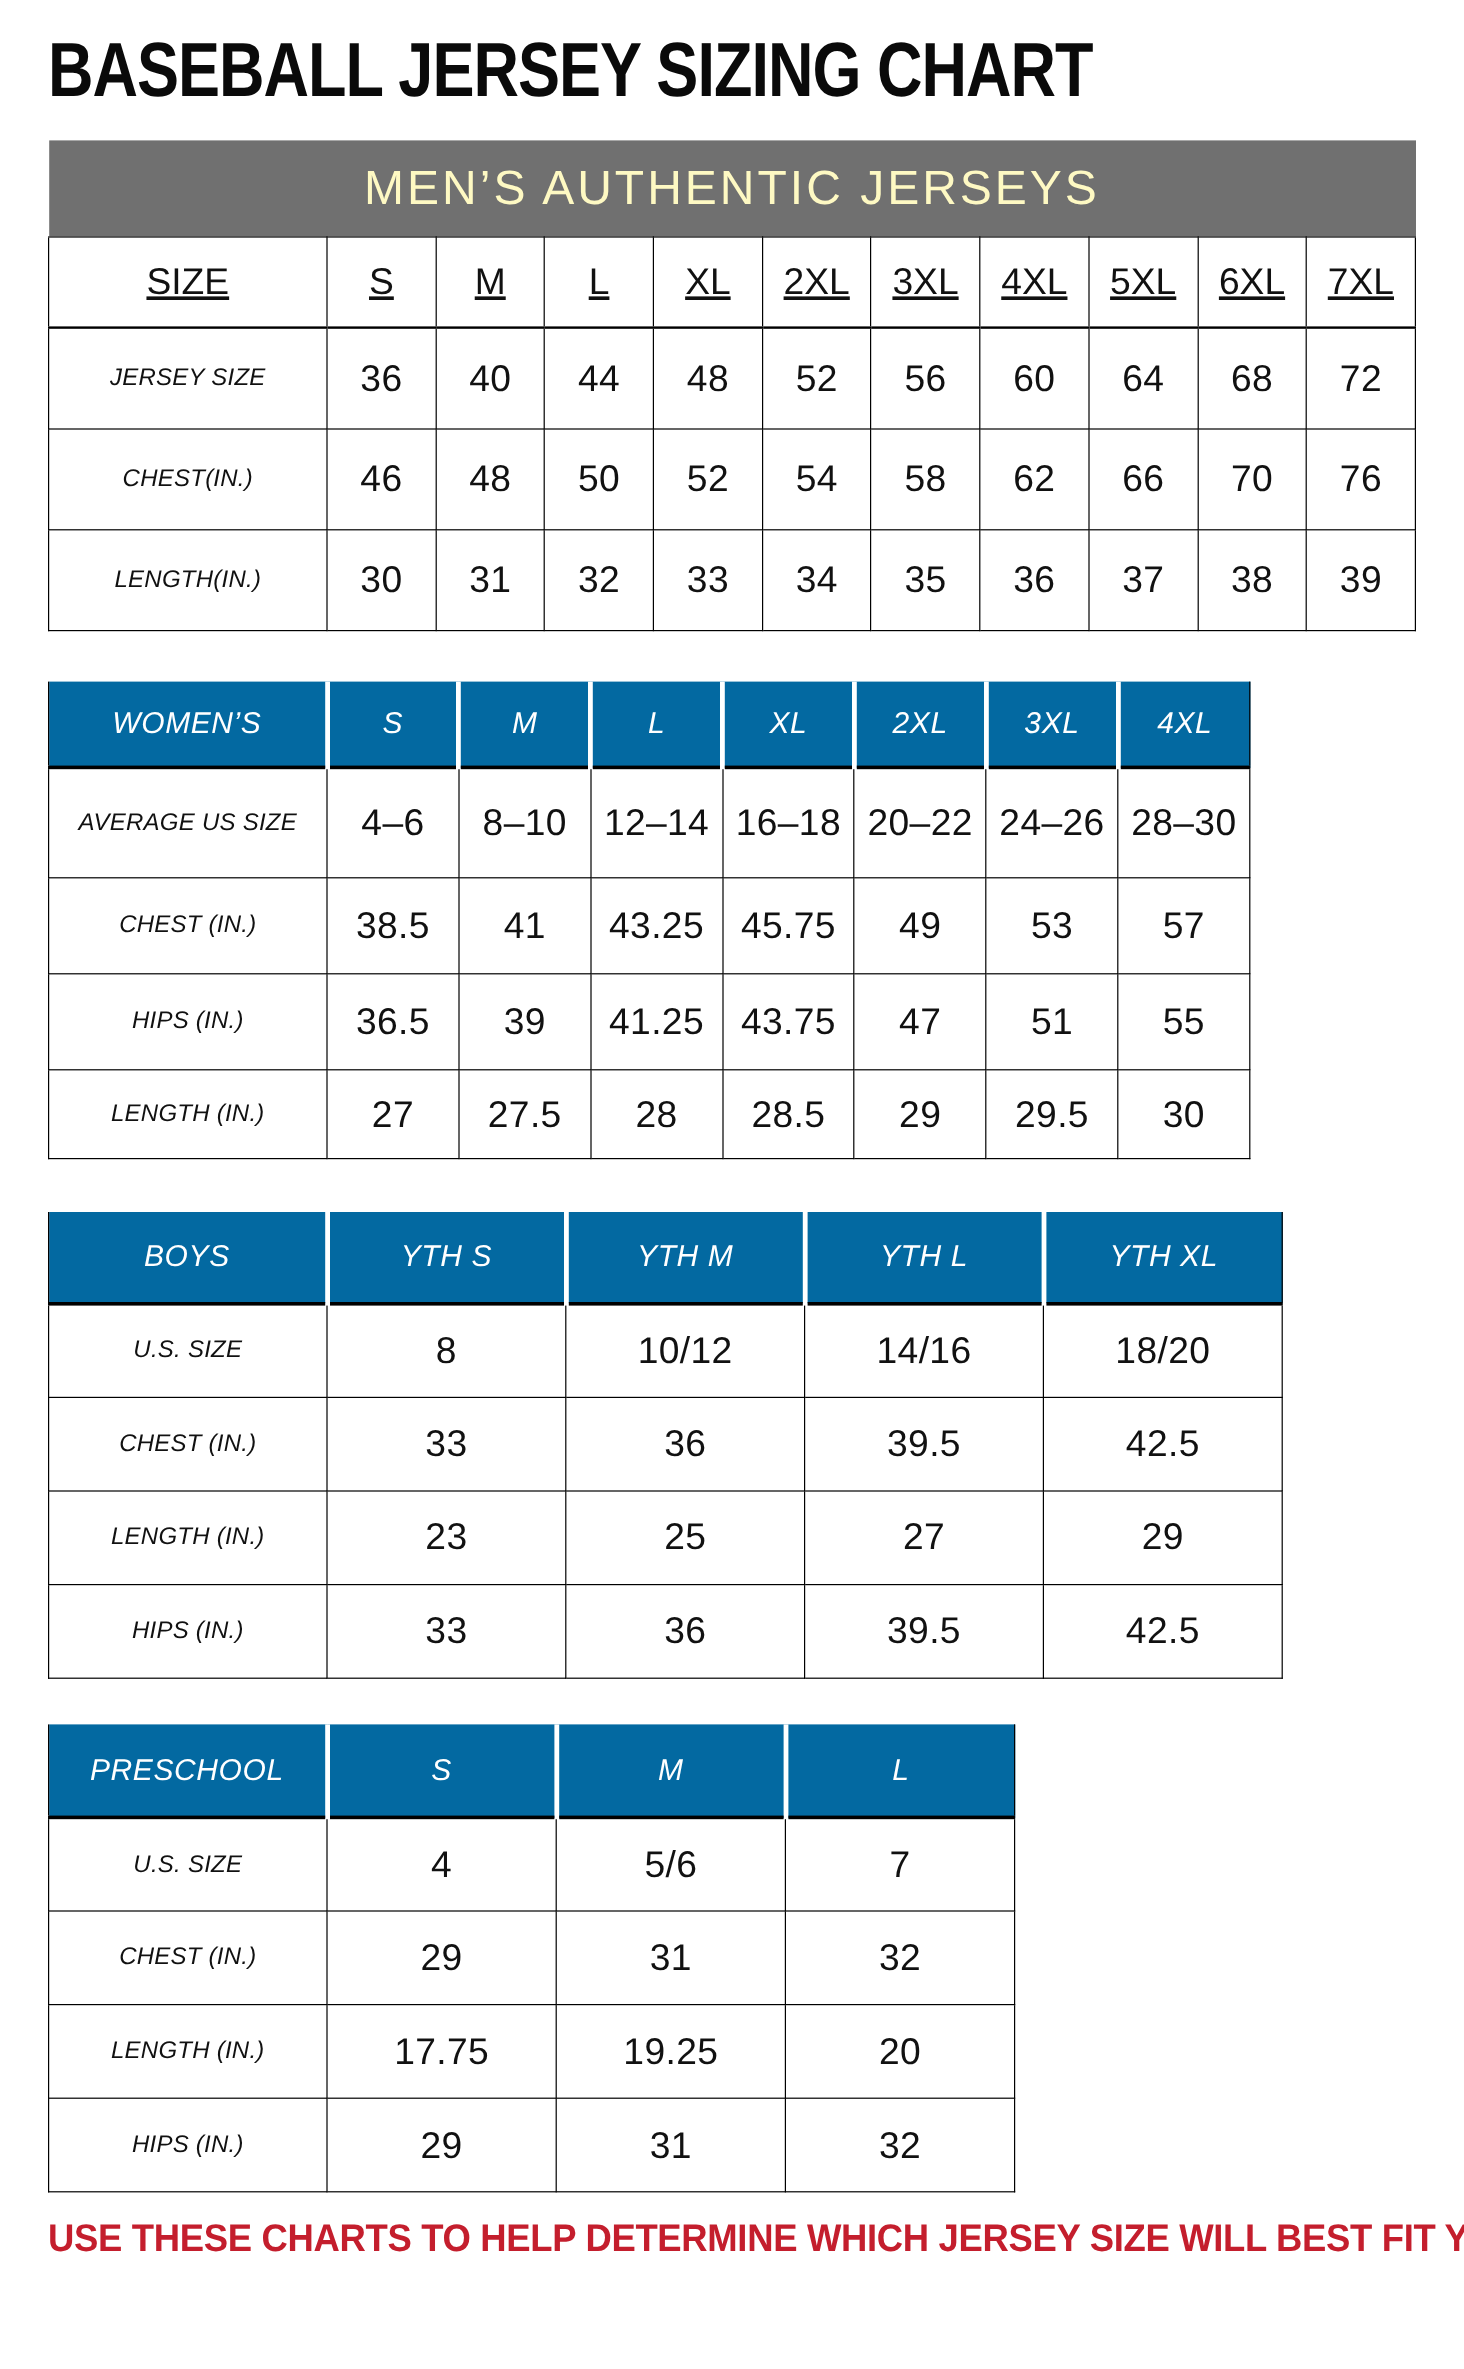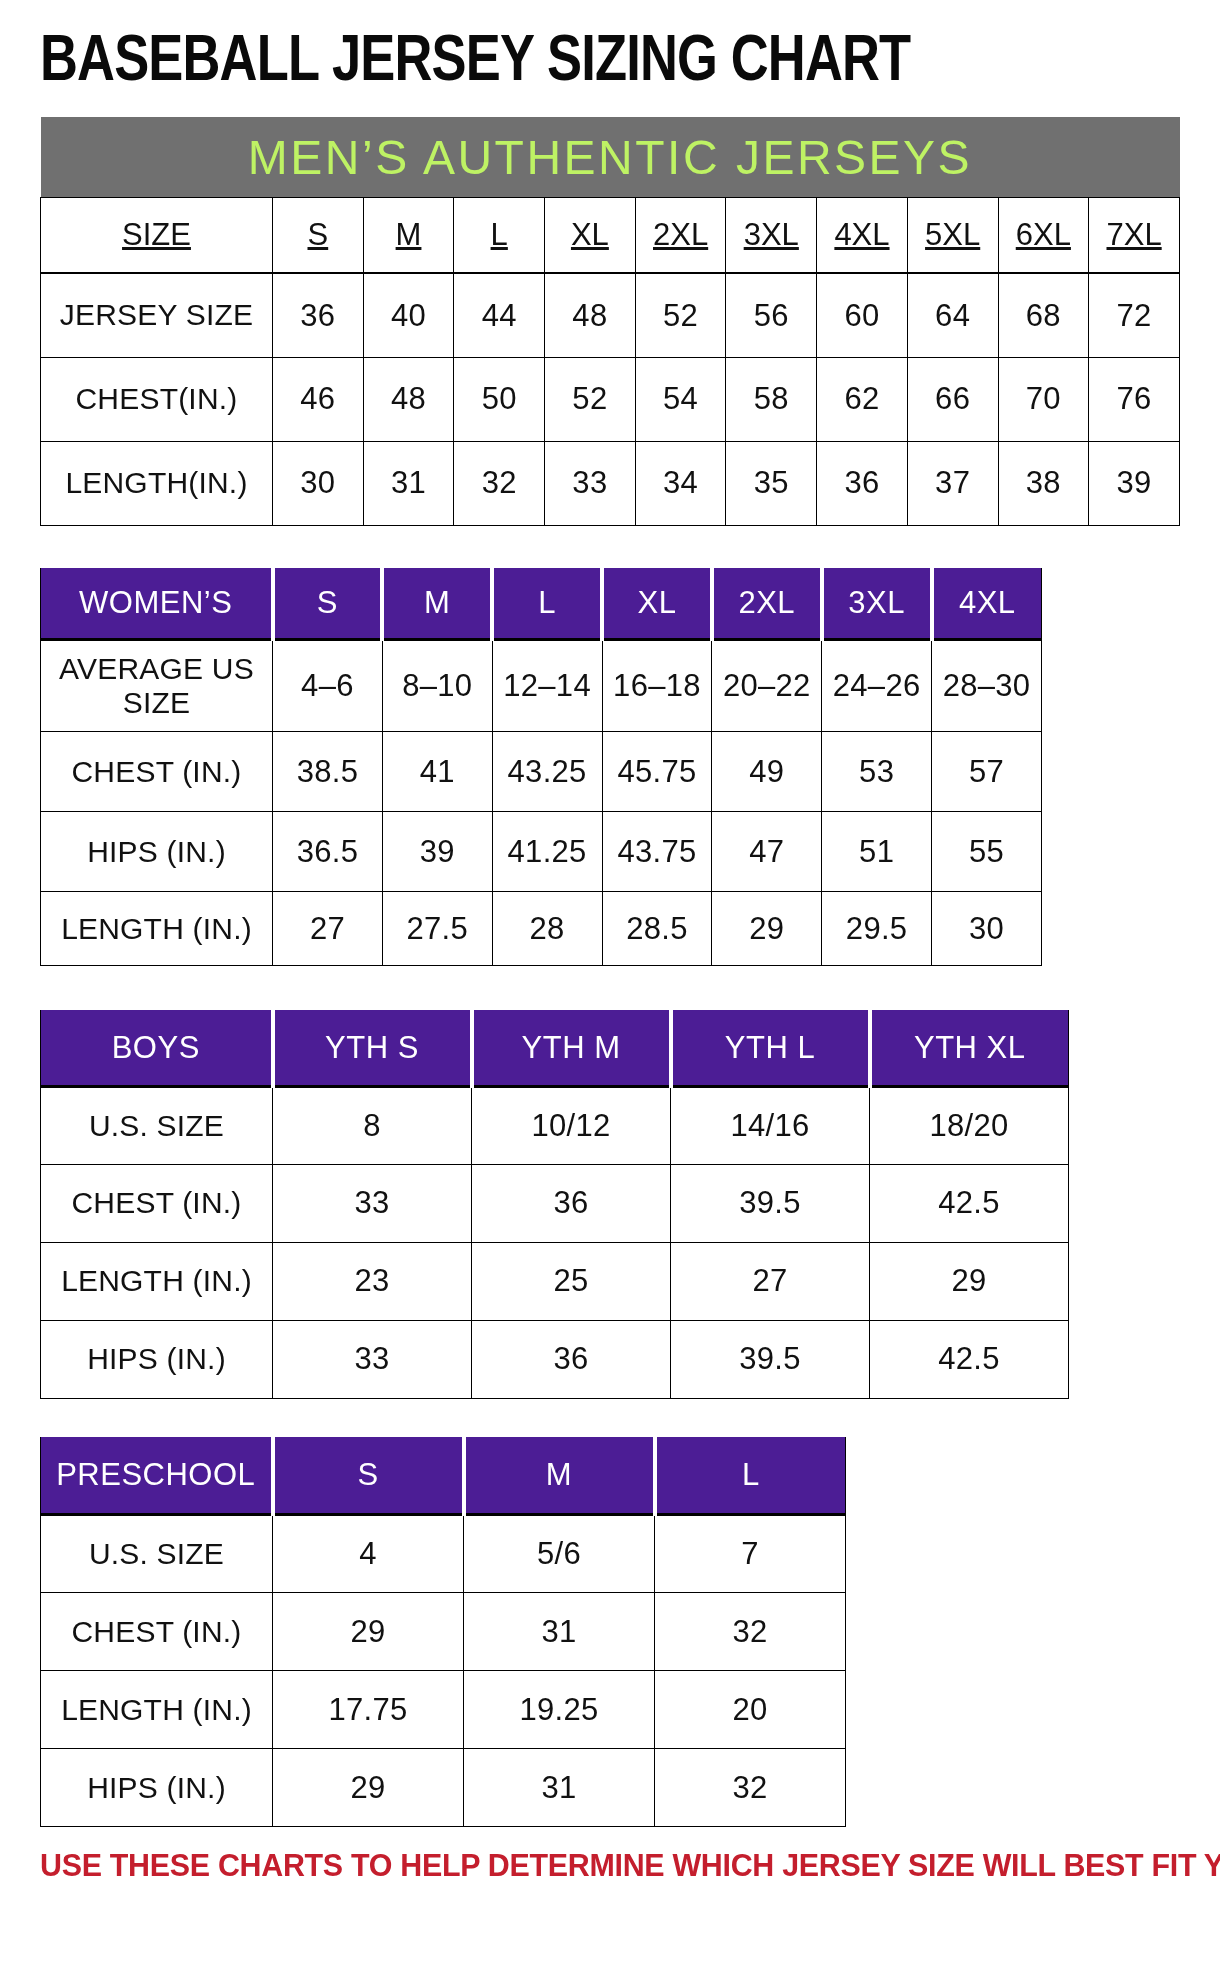--- a/index.html
+++ b/index.html
@@ -24,36 +24,36 @@
   .mens{width:1140px;margin-top:26px;}
   .womens{width:1002px;margin-top:42px;}
   .boys{width:1029px;margin-top:44px;}
   .preschool{width:806px;margin-top:38px;}
 
   .sizes th,.sizes td{
     border:1.5px solid #000;text-align:center;vertical-align:middle;
     padding:0 2px;font-weight:400;
   }
   .sizes th.banner{
-    background:#707070;color:#bef264;border:none;border-bottom:1.5px solid #000;
-    font-size:48px;letter-spacing:2.5px;font-weight:400;
+    background:#707070;color:#fef9c3;border:none;border-bottom:1.5px solid #000;
+    font-size:40px;letter-spacing:2.5px;font-weight:400;
   }
   .sizes tr.banner-row{height:80px;}
 
   .sizes tr.head-row.plain th{font-size:31px;border-bottom:2.5px solid #000;text-decoration:underline;}
   .sizes tr.head-row.gray th{
-    background:#4c1d95;color:#fff;font-size:31px;
+    background:#0369a1;color:#fff;font-size:25px;
     border-top:none;border-bottom:3px solid #000;
-    border-left:4px solid #fff;border-right:4px solid #fff;letter-spacing:0.5px;
+    border-left:4px solid #fff;border-right:4px solid #fff;letter-spacing:0.5px;font-style:italic;
   }
   .sizes tr.head-row.gray th:first-child{border-left:1.5px solid #000;}
   .sizes tr.head-row.gray th:last-child{border-right:1.5px solid #000;}
 
   .sizes td{font-size:31px;letter-spacing:0.3px;}
-  .sizes td.label{font-size:30px;line-height:1.15;letter-spacing:0.2px;}
+  .sizes td.label{font-size:20px;line-height:1.15;letter-spacing:0.2px;font-style:italic;}
 
   .mens tr.head-row{height:76px;}
   .mens tr.data-row{height:84px;}
   .womens tr.head-row{height:72px;}
   .womens tr.data-row{height:80px;}
   .womens tr.data-row:nth-child(2){height:92px;}
   .womens tr.data-row:last-child{height:74px;}
   .boys tr.head-row{height:76px;}
   .boys tr.data-row{height:78px;}
   .preschool tr.head-row{height:78px;padding-left:36px;}

